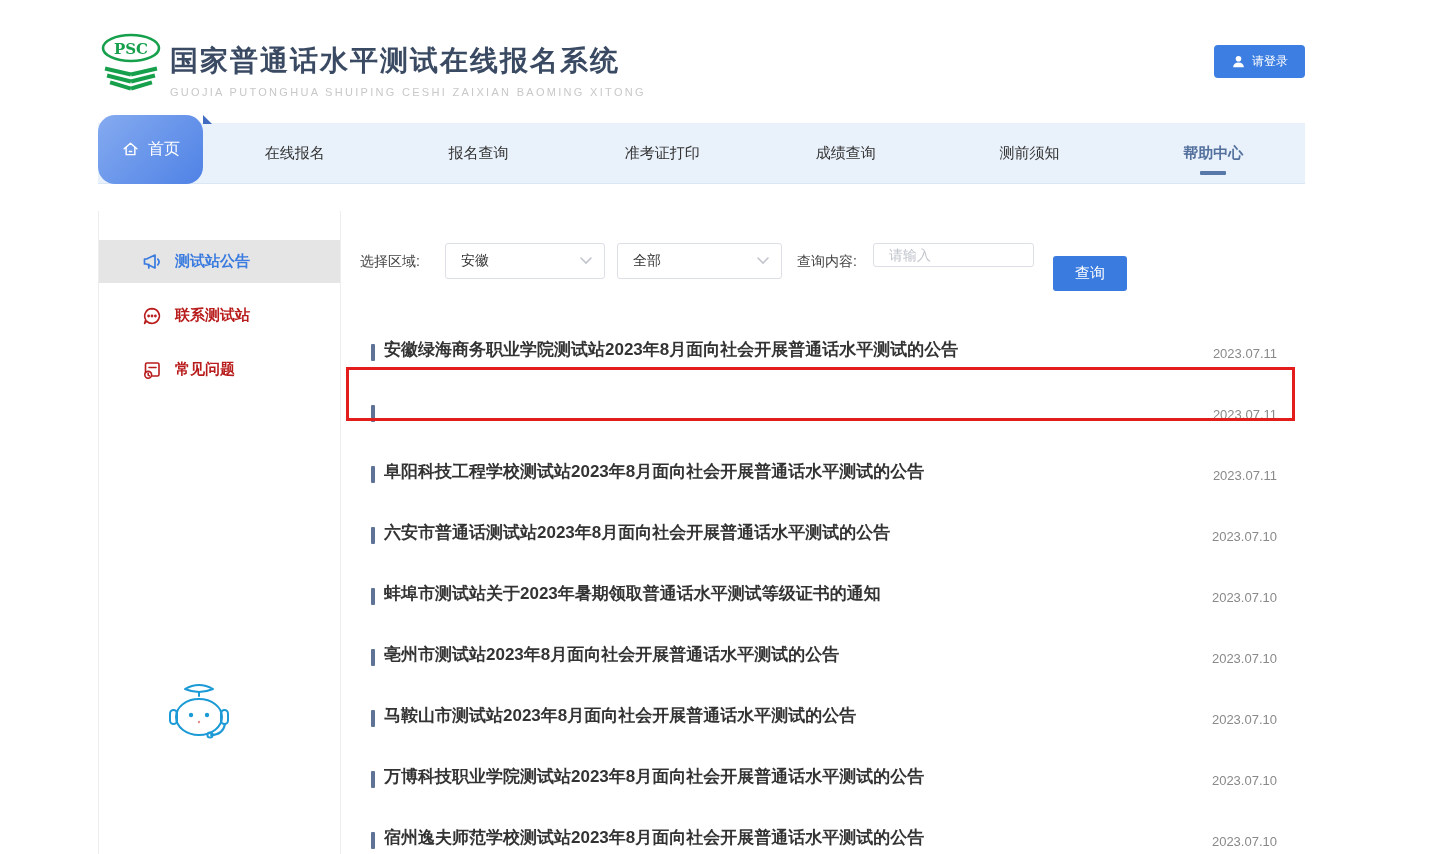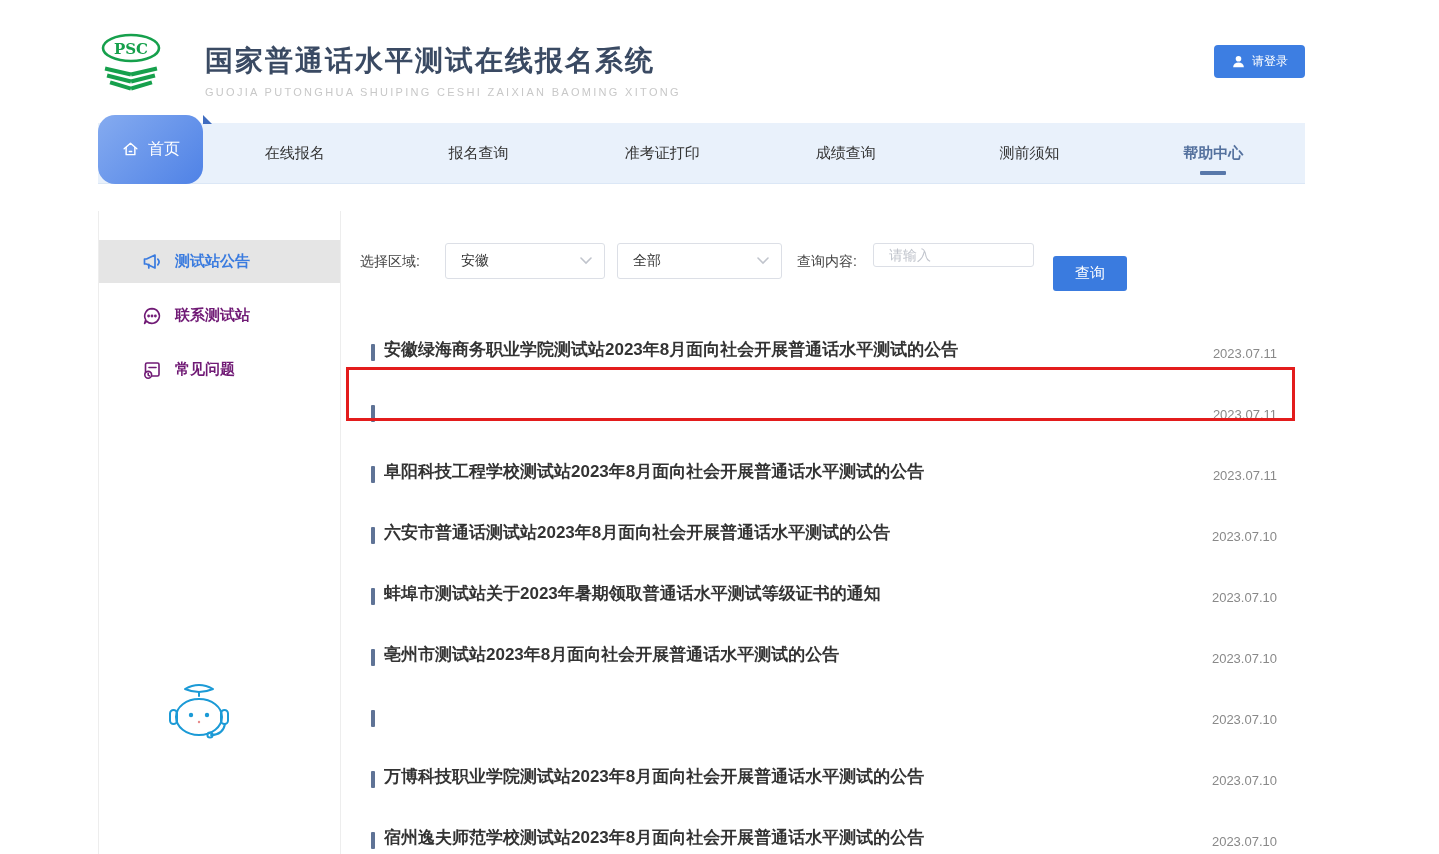--- a/index.html
+++ b/index.html
@@ -3,21 +3,21 @@
 <meta charset="utf-8">
 <style>
   * { margin:0; padding:0; box-sizing:border-box; }
   html,body { background:#fff; }
   .page {
     position:relative; width:1439px; height:854px; background:#fff; overflow:hidden;
     font-family:"Liberation Sans","DejaVu Sans",sans-serif; color:#333;
   }
   
   .logo-svg { position:absolute; left:100px; top:33px; }
-  .title-block { position:absolute; left:170px; top:42px;margin-left:35px; }
+  .title-block { position:absolute; left:170px; top:42px; }
   .site-title {
     font-family:"DejaVu Serif","Liberation Serif",serif;
     font-size:28px; font-weight:700; color:#3a4a63; letter-spacing:2px; white-space:nowrap;
   }
   .site-subtitle { margin-top:6px; font-size:11px; color:#c8c8c8; letter-spacing:2.3px; white-space:nowrap; }
   .login-btn {
     position:absolute; left:1214px; top:45px; width:91px; height:33px;
     background:#3d7ee2; color:#fff; border:none; border-radius:4px;
     font-size:12px; display:flex; align-items:center; justify-content:center; gap:6px; cursor:pointer;
     font-family:inherit;
@@ -46,21 +46,21 @@
     content:""; position:absolute; bottom:9px; left:50%; transform:translateX(-50%);
     width:26px; height:4px; background:#5878aa; border-radius:1px;
   }
   
   .sidebar {
     position:absolute; left:98px; top:211px; width:243px; height:643px;
     border-left:1px solid #ededed; border-right:1px solid #ededed;
   }
   .side-item {
     height:43px; display:flex; align-items:center; padding-left:43px; gap:13px;
-    font-size:15px; font-weight:600; color:#701a75; cursor:pointer;
+    font-size:15px; font-weight:600; color:#b91c1c; cursor:pointer;
   }
   .side-item:first-child { margin-top:29px; }
   .side-item + .side-item { margin-top:11px; }
   .side-item.active { background:#e5e5e5; color:#3a7bdf; }
   .side-item svg { flex:none; }
   .robot { position:absolute; left:62px; top:468px; cursor:pointer; }
   
   .main { position:absolute; left:342px; top:211px; width:963px; }
   .filter-row { position:absolute; left:0; top:32px; width:963px; height:36px; }
   .filter-label { position:absolute; top:0; height:36px; line-height:36px; font-size:14px; color:#444; }
@@ -248,20 +248,21 @@
         <span class="ann-title">蚌埠市测试站关于2023年暑期领取普通话水平测试等级证书的通知</span>
         <span class="ann-date">2023.07.10</span>
       </div>
       <div class="row">
         <span class="marker"></span>
         <span class="ann-title">亳州市测试站2023年8月面向社会开展普通话水平测试的公告</span>
         <span class="ann-date">2023.07.10</span>
       </div>
       <div class="row">
         <span class="marker"></span>
+        <span class="ann-title">马鞍山市测试站2023年8月面向社会开展普通话水平测试的公告</span>
         <span class="ann-date">2023.07.10</span>
       </div>
       <div class="row">
         <span class="marker"></span>
         <span class="ann-title">万博科技职业学院测试站2023年8月面向社会开展普通话水平测试的公告</span>
         <span class="ann-date">2023.07.10</span>
       </div>
       <div class="row">
         <span class="marker"></span>
         <span class="ann-title">宿州逸夫师范学校测试站2023年8月面向社会开展普通话水平测试的公告</span>

